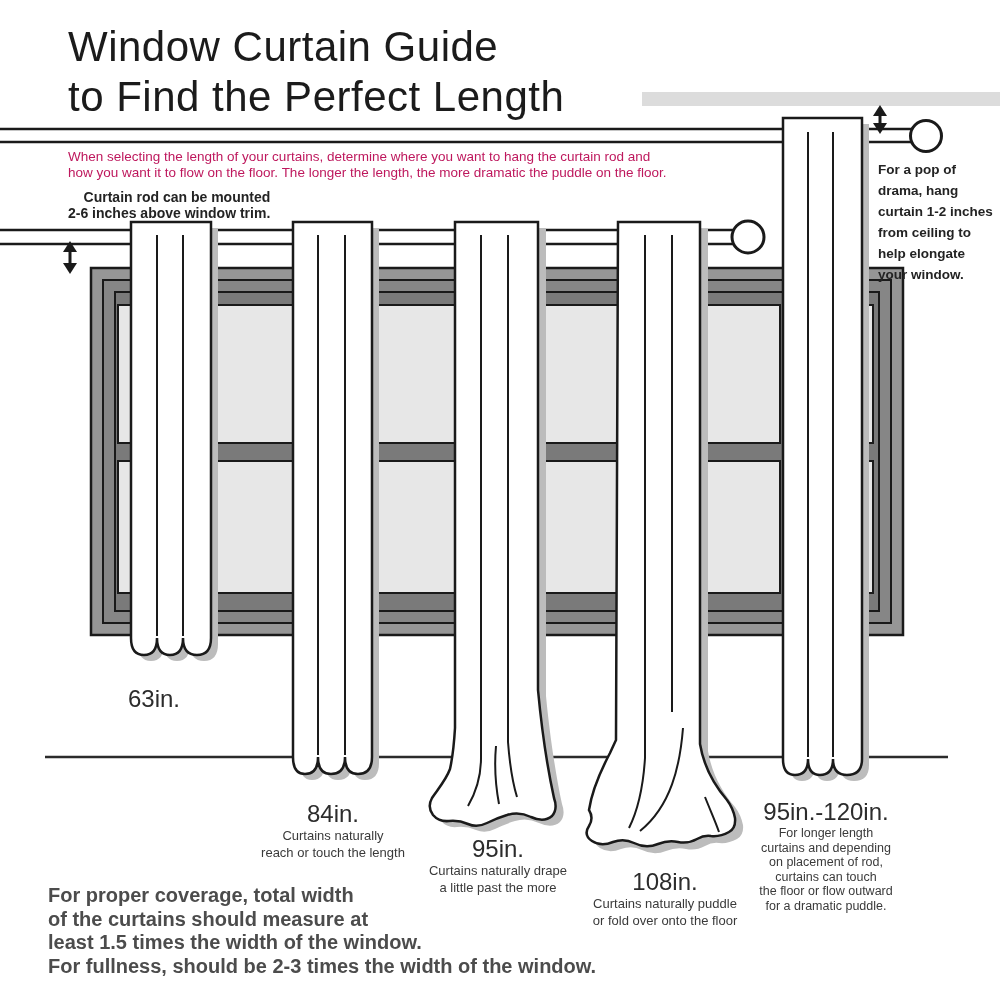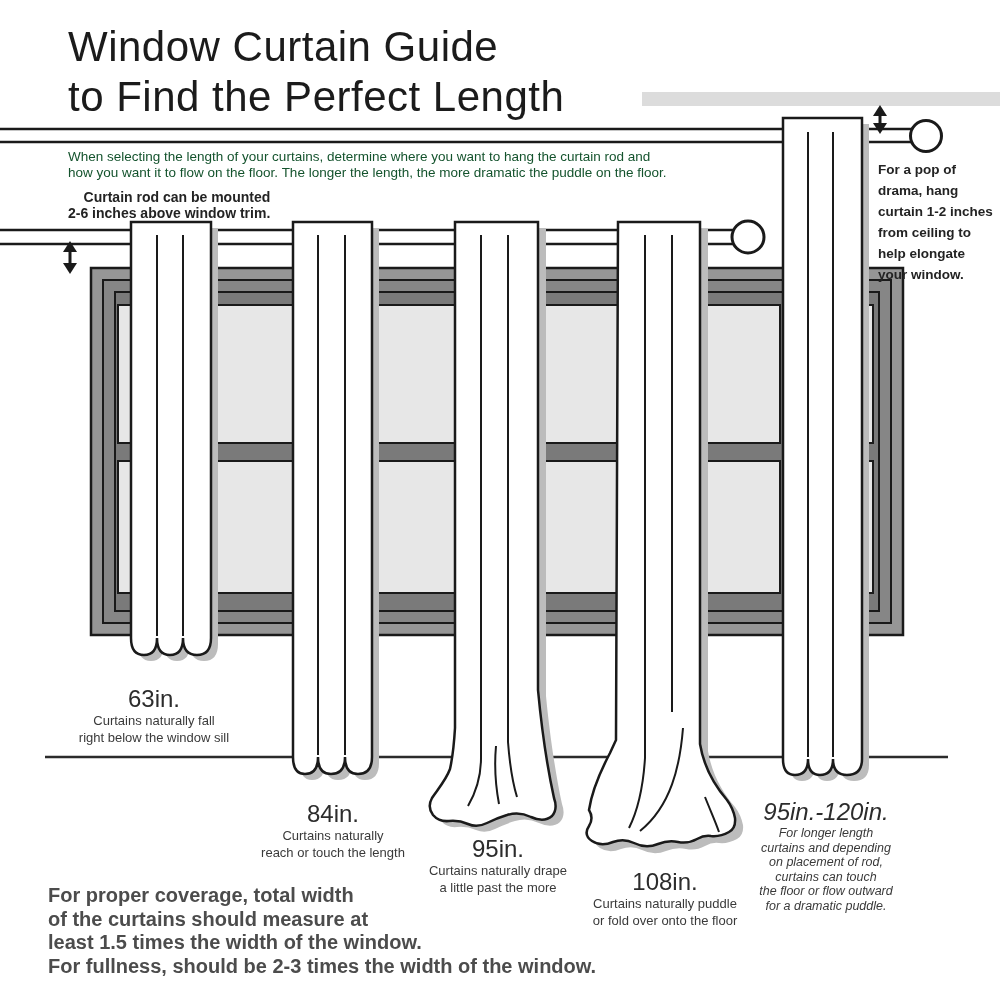--- a/index.html
+++ b/index.html
@@ -1,21 +1,21 @@
 <!DOCTYPE html>
 <html><head>
 <meta charset="utf-8">
 <style>
   html,body{margin:0;padding:0;background:#fff;}
   #canvas{position:relative;width:1000px;height:1000px;background:#ffffff;overflow:hidden;
           font-family:"Liberation Sans", sans-serif;padding-left:44px;}
   #diagram{position:absolute;left:0;top:0;width:1000px;height:1000px;}
   .t{position:absolute;white-space:pre-line;z-index:2;}
   .title{font-size:42px;line-height:50px;letter-spacing:.5px;color:#1b1b1b;}
-  .intro{font-size:13.5px;line-height:16px;color:#14532d;}
+  .intro{font-size:13.5px;line-height:16px;color:#be185d;}
   .note{font-size:14px;line-height:15.5px;font-weight:bold;color:#232323;}
   .ceilnote{font-size:13.5px;line-height:21px;font-weight:bold;color:#232323;}
   .footer{font-size:20px;line-height:23.5px;font-weight:bold;color:#4c4c4c;}
   .len{position:absolute;text-align:center;color:#3a3a3a;z-index:2;}
   .size{font-size:24px;line-height:26px;color:#2c2c2c;}
   .desc{font-size:13px;line-height:16.5px;margin-top:1px;white-space:pre-line;}
   .desc.small{font-size:12.5px;line-height:14.5px;}
   svg .ln{stroke:#1a1a1a;fill:none;}
 </style>
 </head>
@@ -124,43 +124,41 @@
 help elongate
 your window.</div>
 
   <div class="t footer" style="left:48px;top:884px;">For proper coverage, total width
 of the curtains should measure at
 least 1.5 times the width of the window.
 For fullness, should be 2-3 times the width of the window.</div>
 
   <div class="len" style="left:44px;top:686px;width:220px;">
     <div class="size">63in.</div>
-    <div class="desc">Curtains naturally fall
-right below the window sill</div>
   </div>
 
   <div class="len" style="left:223px;top:801px;width:220px;">
     <div class="size">84in.</div>
     <div class="desc">Curtains naturally
 reach or touch the length</div>
   </div>
 
   <div class="len" style="left:388px;top:836px;width:220px;">
     <div class="size">95in.</div>
     <div class="desc">Curtains naturally drape
 a little past the more</div>
   </div>
 
   <div class="len" style="left:545px;top:869px;width:240px;">
     <div class="size">108in.</div>
     <div class="desc">Curtains naturally puddle
 or fold over onto the floor</div>
   </div>
 
-  <div class="len" style="left:726px;top:799px;width:200px;font-style:italic;">
+  <div class="len" style="left:726px;top:799px;width:200px;">
     <div class="size">95in.-120in.</div>
     <div class="desc small">For longer length
 curtains and depending
 on placement of rod,
 curtains can touch
 the floor or flow outward
 for a dramatic puddle.</div>
   </div>
 
 </div>

